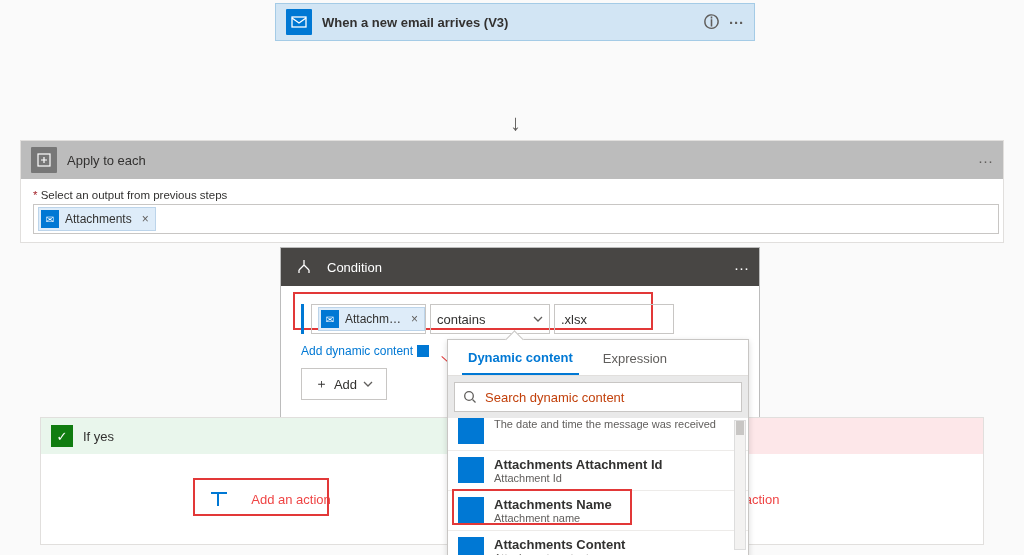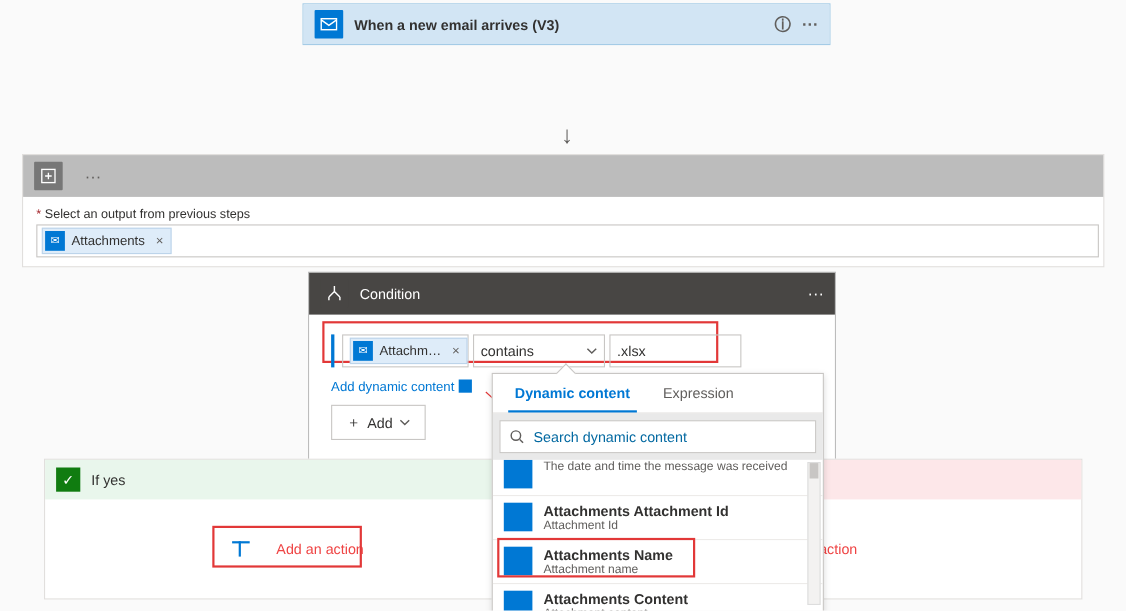--- a/index.html
+++ b/index.html
@@ -42,25 +42,25 @@
   .ci.op { width:120px; justify-content:space-between; color:#323130; cursor:pointer;}
   .ci.right { width:120px; }
   .dyn-link { color:#0078d4; font-size:12px; display:inline-flex; align-items:center; gap:4px; cursor:pointer; margin-top:6px;}
   .dyn-link .sq { width:12px; height:12px; background:#0078d4; }
   .add-btn { border:1px solid #c8c6c4; height:32px; width:86px; display:flex; align-items:center; justify-content:center; gap:6px; margin-top:10px; cursor:pointer;}
 
   .callout-line { position:absolute; border-top:1px solid #e23838; transform-origin:0 0; }
 
   .dyn-panel { position:absolute; left:447px; top:339px; width:302px; background:#fff; border:1px solid #c8c6c4; box-shadow:0 2px 6px rgba(0,0,0,.15); z-index:6;}
   .dyn-panel::before { content:""; position:absolute; left:60px; top:-7px; width:12px; height:12px; background:#fff; border-left:1px solid #c8c6c4; border-top:1px solid #c8c6c4; transform:rotate(45deg);}
-  .dyn-tabs { display:flex; border-bottom:1px solid #e1dfdd; padding:0 14px;}
+  .dyn-tabs { display:flex; border-bottom:1px solid #e1dfdd; padding:0 14px;align-items:center;}
   .dyn-tab { padding:10px 6px 8px; margin-right:18px; font-size:13px; color:#605e5c; cursor:pointer;}
   .dyn-tab.active { color:#0078d4; font-weight:600; border-bottom:2px solid #0078d4; }
   .dyn-search-wrap { background:#e9e9e9; padding:6px;}
-  .dyn-search { background:#fff; border:1px solid #c8c6c4; height:30px; display:flex; align-items:center; padding:0 8px; gap:8px; color:#0369a1;}
+  .dyn-search { background:#fff; border:1px solid #c8c6c4; height:30px; display:flex; align-items:center; padding:0 8px; gap:8px; color:#c2410c;}
   .dyn-list { max-height:140px; overflow:hidden; position:relative;}
   .dyn-item { display:flex; gap:10px; padding:6px 10px; border-bottom:1px solid #edebe9; cursor:pointer;}
   .dyn-item .d-ic { width:26px; height:26px; background:#0078d4; flex-shrink:0;}
   .dyn-item .d-txt { display:flex; flex-direction:column; }
   .dyn-item .d-title { font-size:13px; font-weight:600; color:#323130;}
   .dyn-item .d-sub { font-size:11px; color:#605e5c;}
   .dyn-scroll { position:absolute; right:2px; top:2px; width:12px; height:130px; background:#f3f2f1; border:1px solid #ddd;}
   .dyn-scroll .thumb { position:absolute; left:1px; top:0; width:8px; height:14px; background:#c8c6c4;}
 
   .branches { position:absolute; left:40px; top:417px; width:944px; display:flex; gap:20px; z-index:1;}
@@ -97,20 +97,21 @@
 <div class="arrow-down">↓</div>
 
 <div class="apply-card">
   <div class="apply-header">
     <div class="icon-box" style="background:#777">
       <svg width="16" height="16" viewBox="0 0 16 16">
           <rect x="2" y="2" width="12" height="12" fill="none" stroke="#fff" stroke-width="1.2"></rect>
           <path d="M5 8h6M8 5v6" stroke="#fff" stroke-width="1.2"></path>
         </svg>
     </div>
+    <div style="flex:1">Apply to each</div>
     <span class="hdr-icon">···</span>
   </div>
   <div class="apply-body">
     <div class="req-label">Select an output from previous steps</div>
     <div class="out-input">
       <span class="token">
         <span class="tk-ic">✉</span>
         <span>Attachments</span>
         <span class="tk-x">×</span>
       </span>

